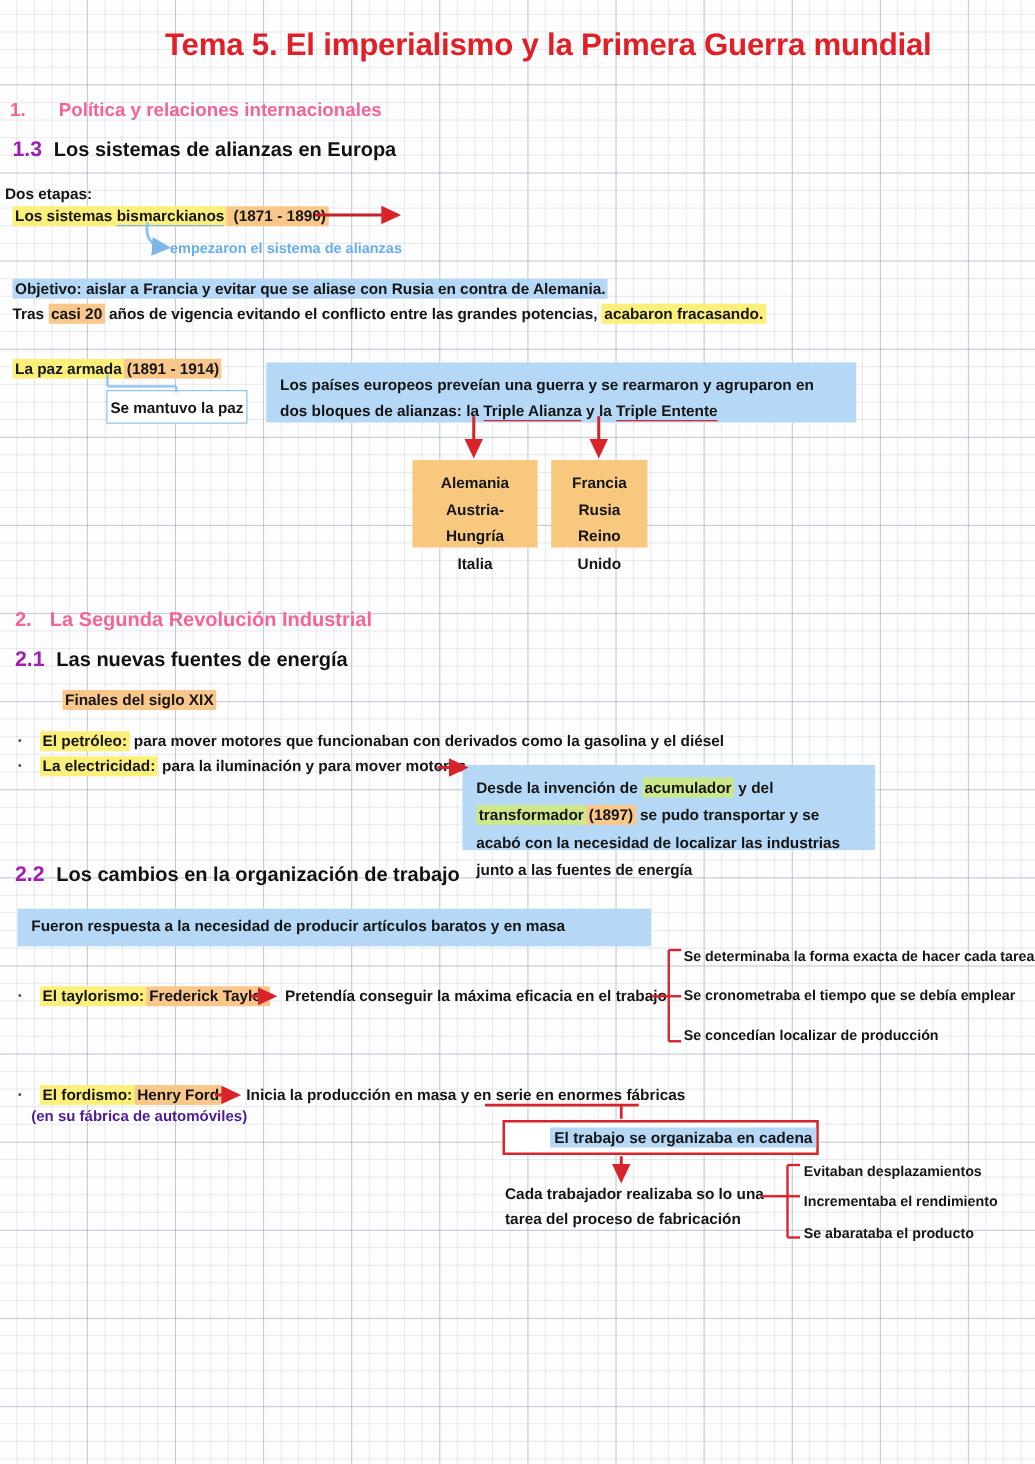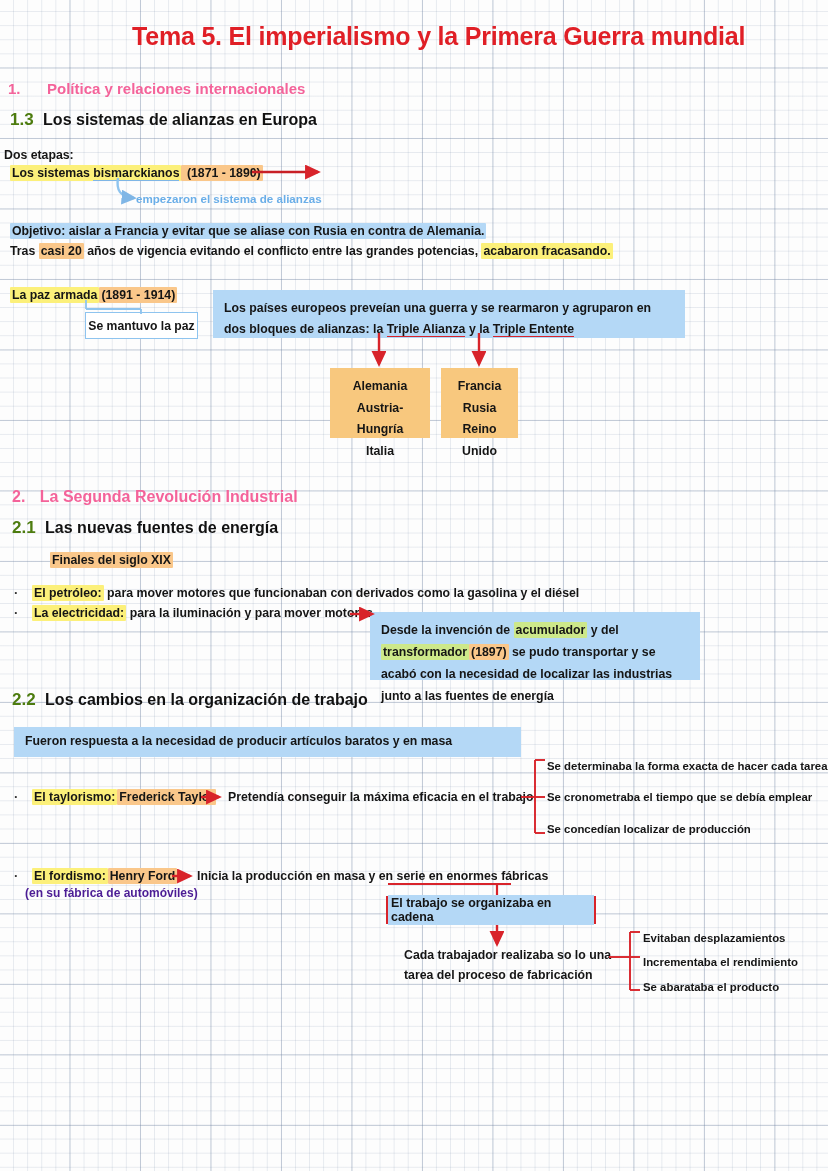--- a/index.html
+++ b/index.html
@@ -51,21 +51,21 @@
     letter-spacing: -0.2px;
     white-space: nowrap;
   }
   .h1 {
     color: #f4639a;
     font-size: 15px;
     font-weight: bold;
     white-space: nowrap;
   }
   .h2num {
-    color: #4d7c0f;
+    color: #a21caf;
     font-size: 17px;
     font-weight: bold;
   }
   .h2text {
     color: #111;
     font-size: 16px;
     font-weight: bold;
   }
   .body {
     color: #151515;
@@ -309,21 +309,21 @@
   <div class="abs small" style="left:547px; top:791px; white-space:nowrap;">Se cronometraba el tiempo que se debía emplear</div>
   <div class="abs small" style="left:547px; top:823px; white-space:nowrap;">Se concedían localizar de producción</div>
 
   <div class="abs bullet" style="left:14px; top:868px;">·</div>
   <div class="abs body" style="left:32px; top:869px;">
     <span class="hl-y">El fordismo:</span><span class="hl-o">Henry Ford</span>
   </div>
   <div class="abs red-text" style="left:25px; top:886px;">(en su fábrica de automóviles)</div>
   <div class="abs body" style="left:197px; top:869px;">Inicia la producción en masa y en serie en enormes fábricas</div>
 
-  <div class="abs box-outline-red" style="left:386px; top:896px; width:210px; height:28px;justify-content:flex-end;">
+  <div class="abs box-outline-red" style="left:402px; top:896px; width:253px; height:28px;justify-content:flex-end;">
     <span>El trabajo se organizaba en cadena</span>
   </div>
 
   <div class="abs body" style="left:404px; top:948px;">Cada trabajador realizaba so lo una</div>
   <div class="abs body" style="left:404px; top:968px;">tarea del proceso de fabricación</div>
 
   <div class="abs small" style="left:643px; top:932px; white-space:nowrap;">Evitaban desplazamientos</div>
   <div class="abs small" style="left:643px; top:956px; white-space:nowrap;">Incrementaba el rendimiento</div>
   <div class="abs small" style="left:643px; top:981px; white-space:nowrap;">Se abarataba el producto</div>
 

